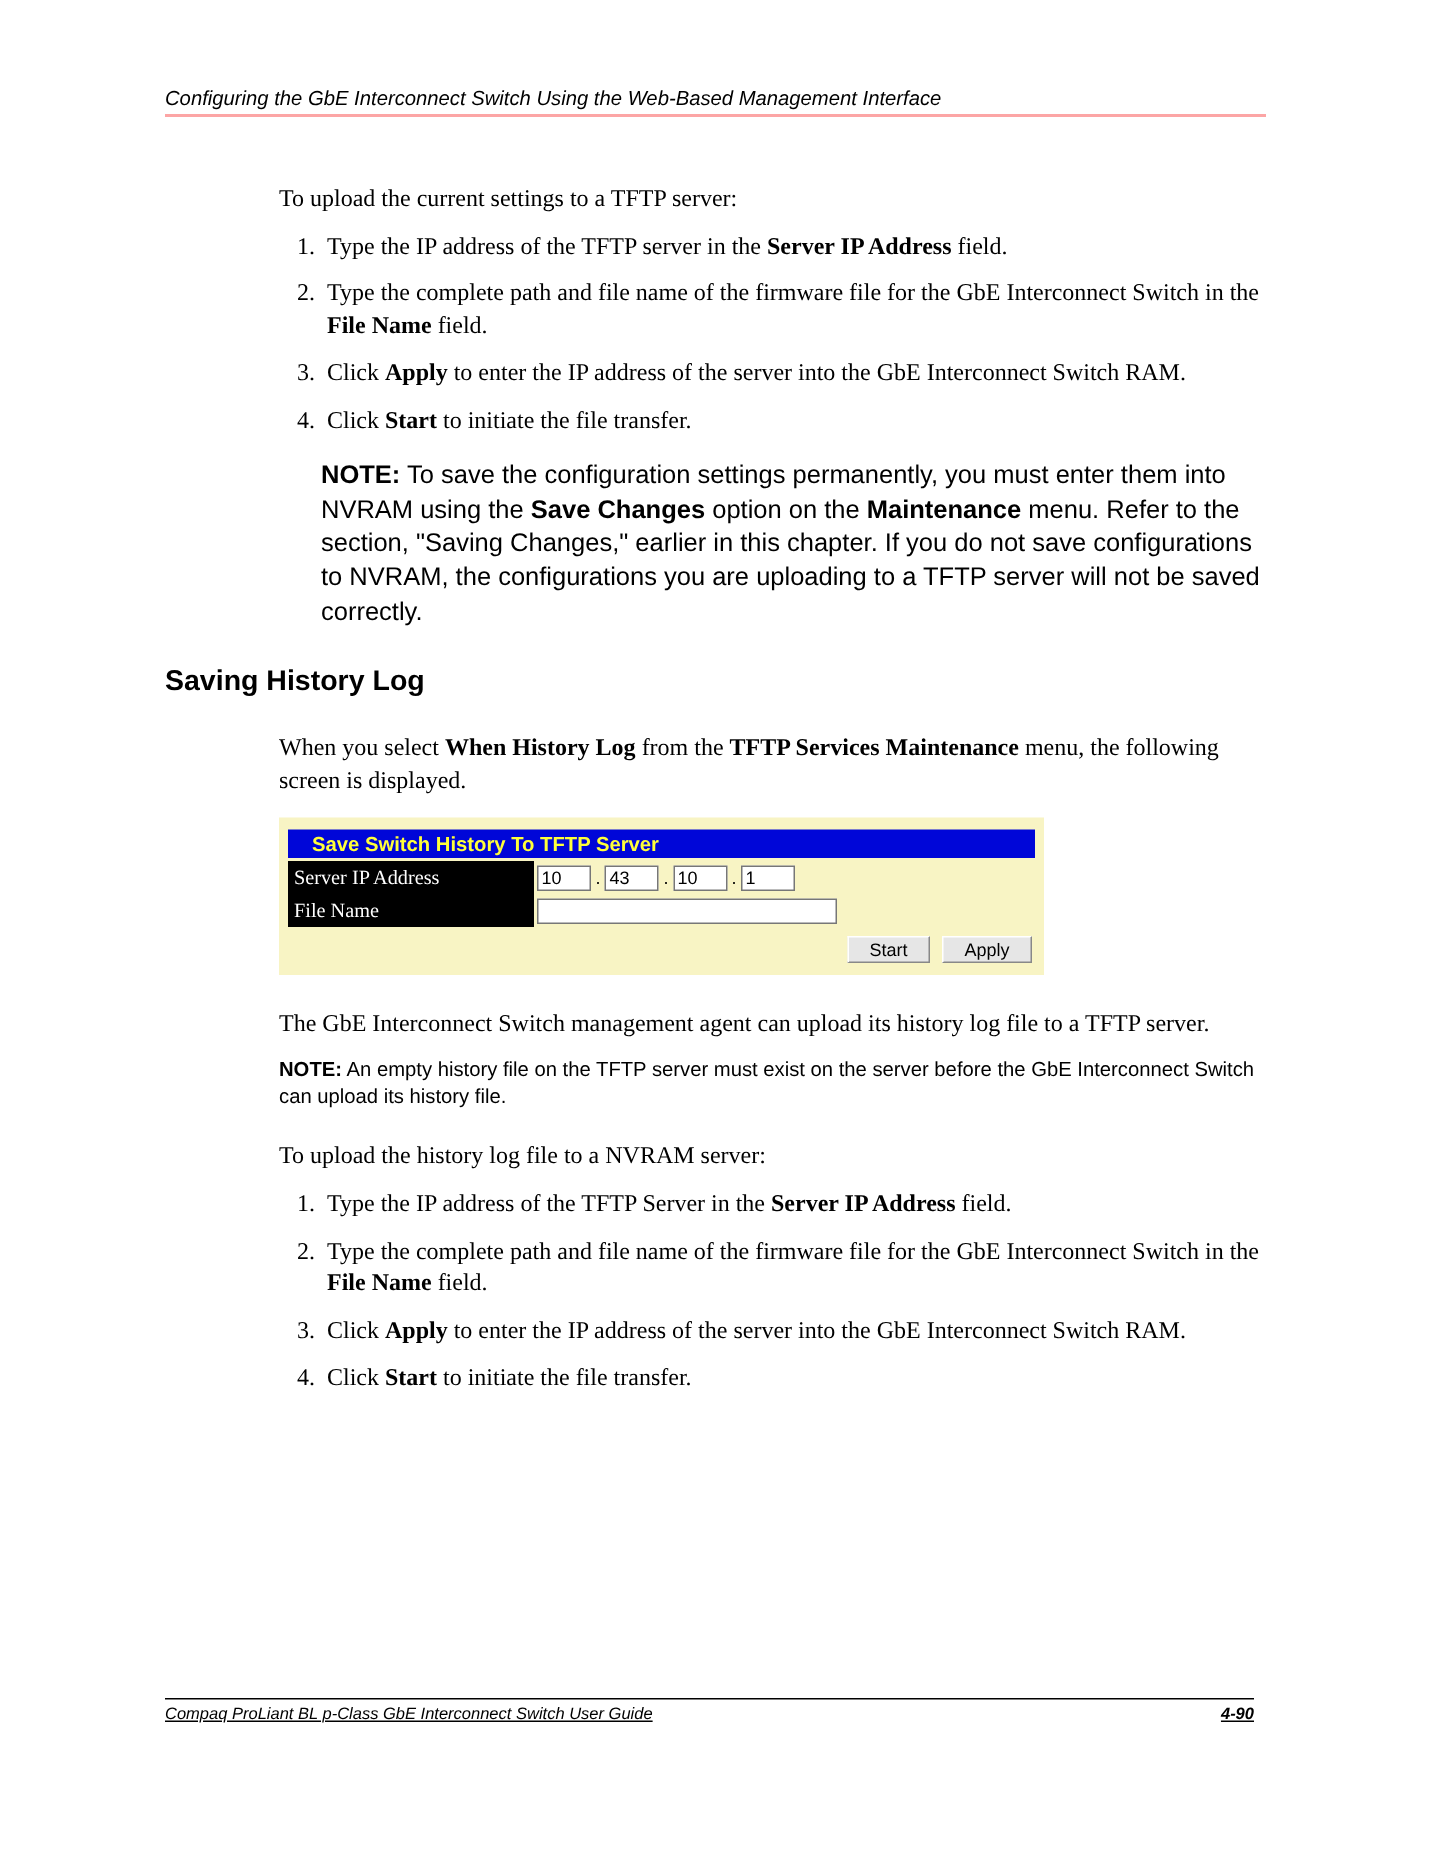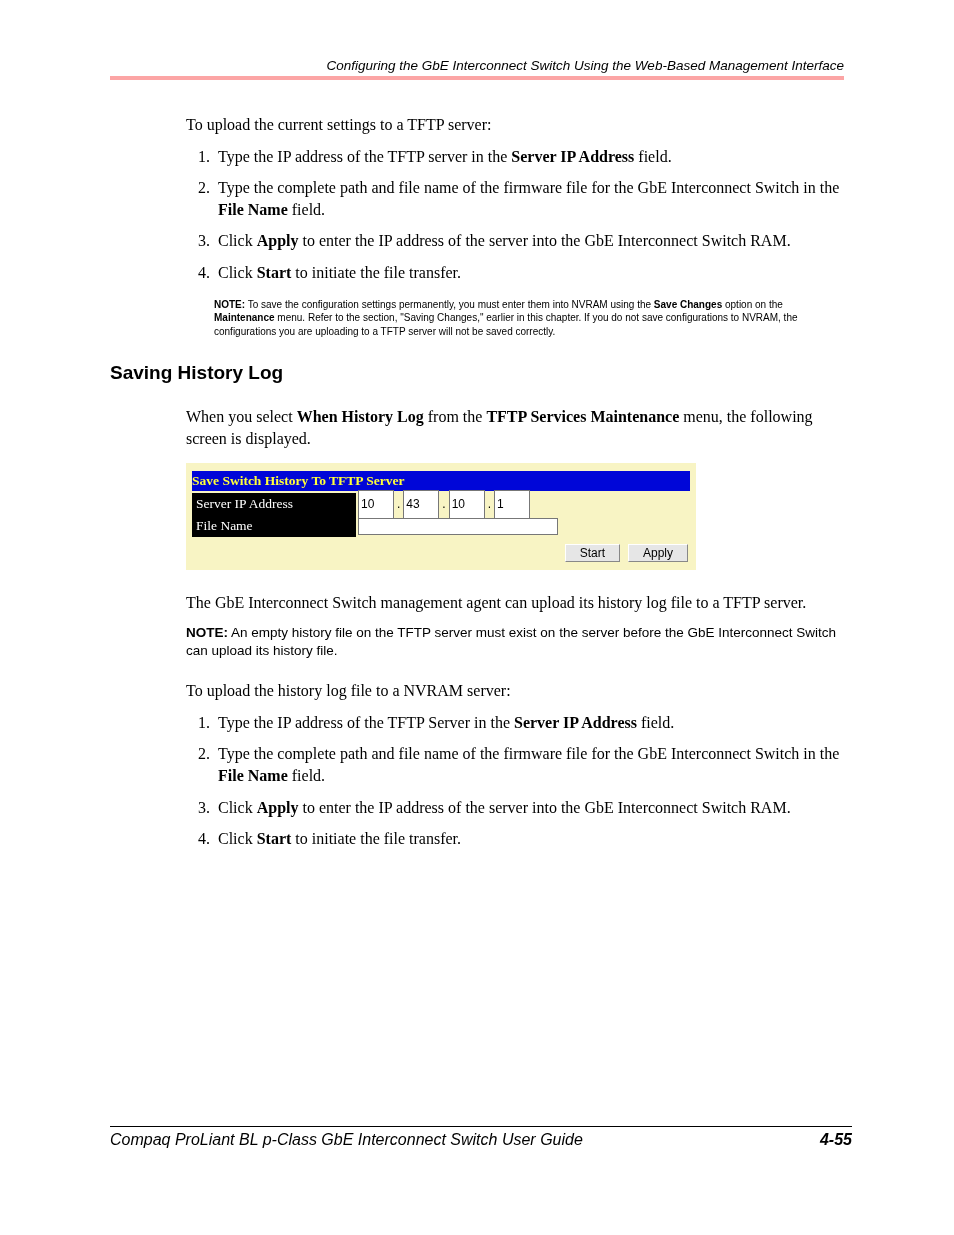--- a/index.html
+++ b/index.html
@@ -15,44 +15,43 @@
     padding: 58px 110px 48px 110px;
     box-sizing: border-box;
     width: 954px;
     min-height: 1235px;
     position: relative;
   }
   .header-line {
     font-style: italic;
     font-family: Arial, Helvetica, sans-serif;
     font-size: 13.5px;
-    text-align: right;
     padding-bottom: 3px;
-    border-bottom: 4px solid #fca5a5;
-    margin-bottom: 34px;
+    border-bottom: 2px solid #fca5a5;
+    margin-bottom: 44px;
   }
   .content {
     margin-left: 76px;
   }
   .para {
     margin: 0 0 10px 0;
     line-height: 1.35;
   }
   ol.steps {
     margin: 0 0 14px 0;
     padding-left: 28px;
   }
   ol.steps li {
     margin-bottom: 10px;
     line-height: 1.35;
     padding-left: 4px;
   }
   .note-block {
     font-family: Arial, Helvetica, sans-serif;
-    font-size: 10px;
+    font-size: 17px;
     line-height: 1.35;
     margin: 10px 0 24px 28px;
   }
   .section-heading {
     font-family: Arial, Helvetica, sans-serif;
     font-weight: bold;
     font-size: 19px;
     margin: 24px 0 22px 0;
   }
   .bold { font-weight: bold; }
@@ -61,24 +60,24 @@
   .panel-wrap {
     margin: 14px 0 22px 0;
     width: 510px;
     background: #f8f4c4;
     padding: 8px 6px 8px 6px;
     box-sizing: border-box;
   }
   .panel-title {
     background: #0006d8;
     color: #ffff3a;
-    font-family: Liberation Serif, serif;
+    font-family: Liberation Sans, sans-serif;
     font-weight: bold;
     font-size: 13.5px;
-    padding: 2px 0;
+    padding: 2px 16px;
     margin-bottom: 2px;
   }
   .panel-row {
     display: flex;
     align-items: center;
     height: 22px;
   }
   .panel-label {
     background: #000;
     color: #fff;
@@ -92,21 +91,21 @@
   }
   .panel-fields {
     display: flex;
     align-items: center;
     gap: 0;
     padding-left: 2px;
     flex: 1;
   }
   .ip-input {
     width: 36px;
-    height: 29px;
+    height: 17px;
     font-family: Arial, Helvetica, sans-serif;
     font-size: 12px;
     border: 1px solid #777;
     background: #fff;
     padding: 0 2px;
     box-sizing: border-box;
   }
   .dot {
     font-family: Arial, Helvetica, sans-serif;
     font-size: 12px;
@@ -140,29 +139,30 @@
   .note-inline {
     font-family: Arial, Helvetica, sans-serif;
     font-size: 13.5px;
     line-height: 1.35;
     margin: 0 0 20px 0;
   }
 
   .footer {
     position: absolute;
     left: 110px;
-    right: 102px;
+    right: 118px;
     bottom: 86px;
     border-top: 1px solid #000;
     padding-top: 4px;
     display: flex;
     justify-content: space-between;
     font-family: Arial, Helvetica, sans-serif;
     font-style: italic;
-    font-size: 16px;
+    font-size: 11px;
+    text-decoration: underline;
   }
   .footer .pnum { font-weight: bold; }
 </style>
 </head>
 <body>
 
 <div class="page">
   <div class="header-line">Configuring the GbE Interconnect Switch Using the Web-Based Management Interface</div>
 
   <div class="content">
@@ -240,15 +240,15 @@
         <span>Click </span><span class="bold">Apply</span><span> to enter the IP address of the server into the GbE Interconnect Switch RAM.</span>
       </li>
       <li>
         <span>Click </span><span class="bold">Start</span><span> to initiate the file transfer.</span>
       </li>
     </ol>
   </div>
 
   <div class="footer">
     <span>Compaq ProLiant BL p-Class GbE Interconnect Switch User Guide</span>
-    <span class="pnum">4-55</span>
+    <span class="pnum">4-90</span>
   </div>
 </div>
 
 </body></html>

